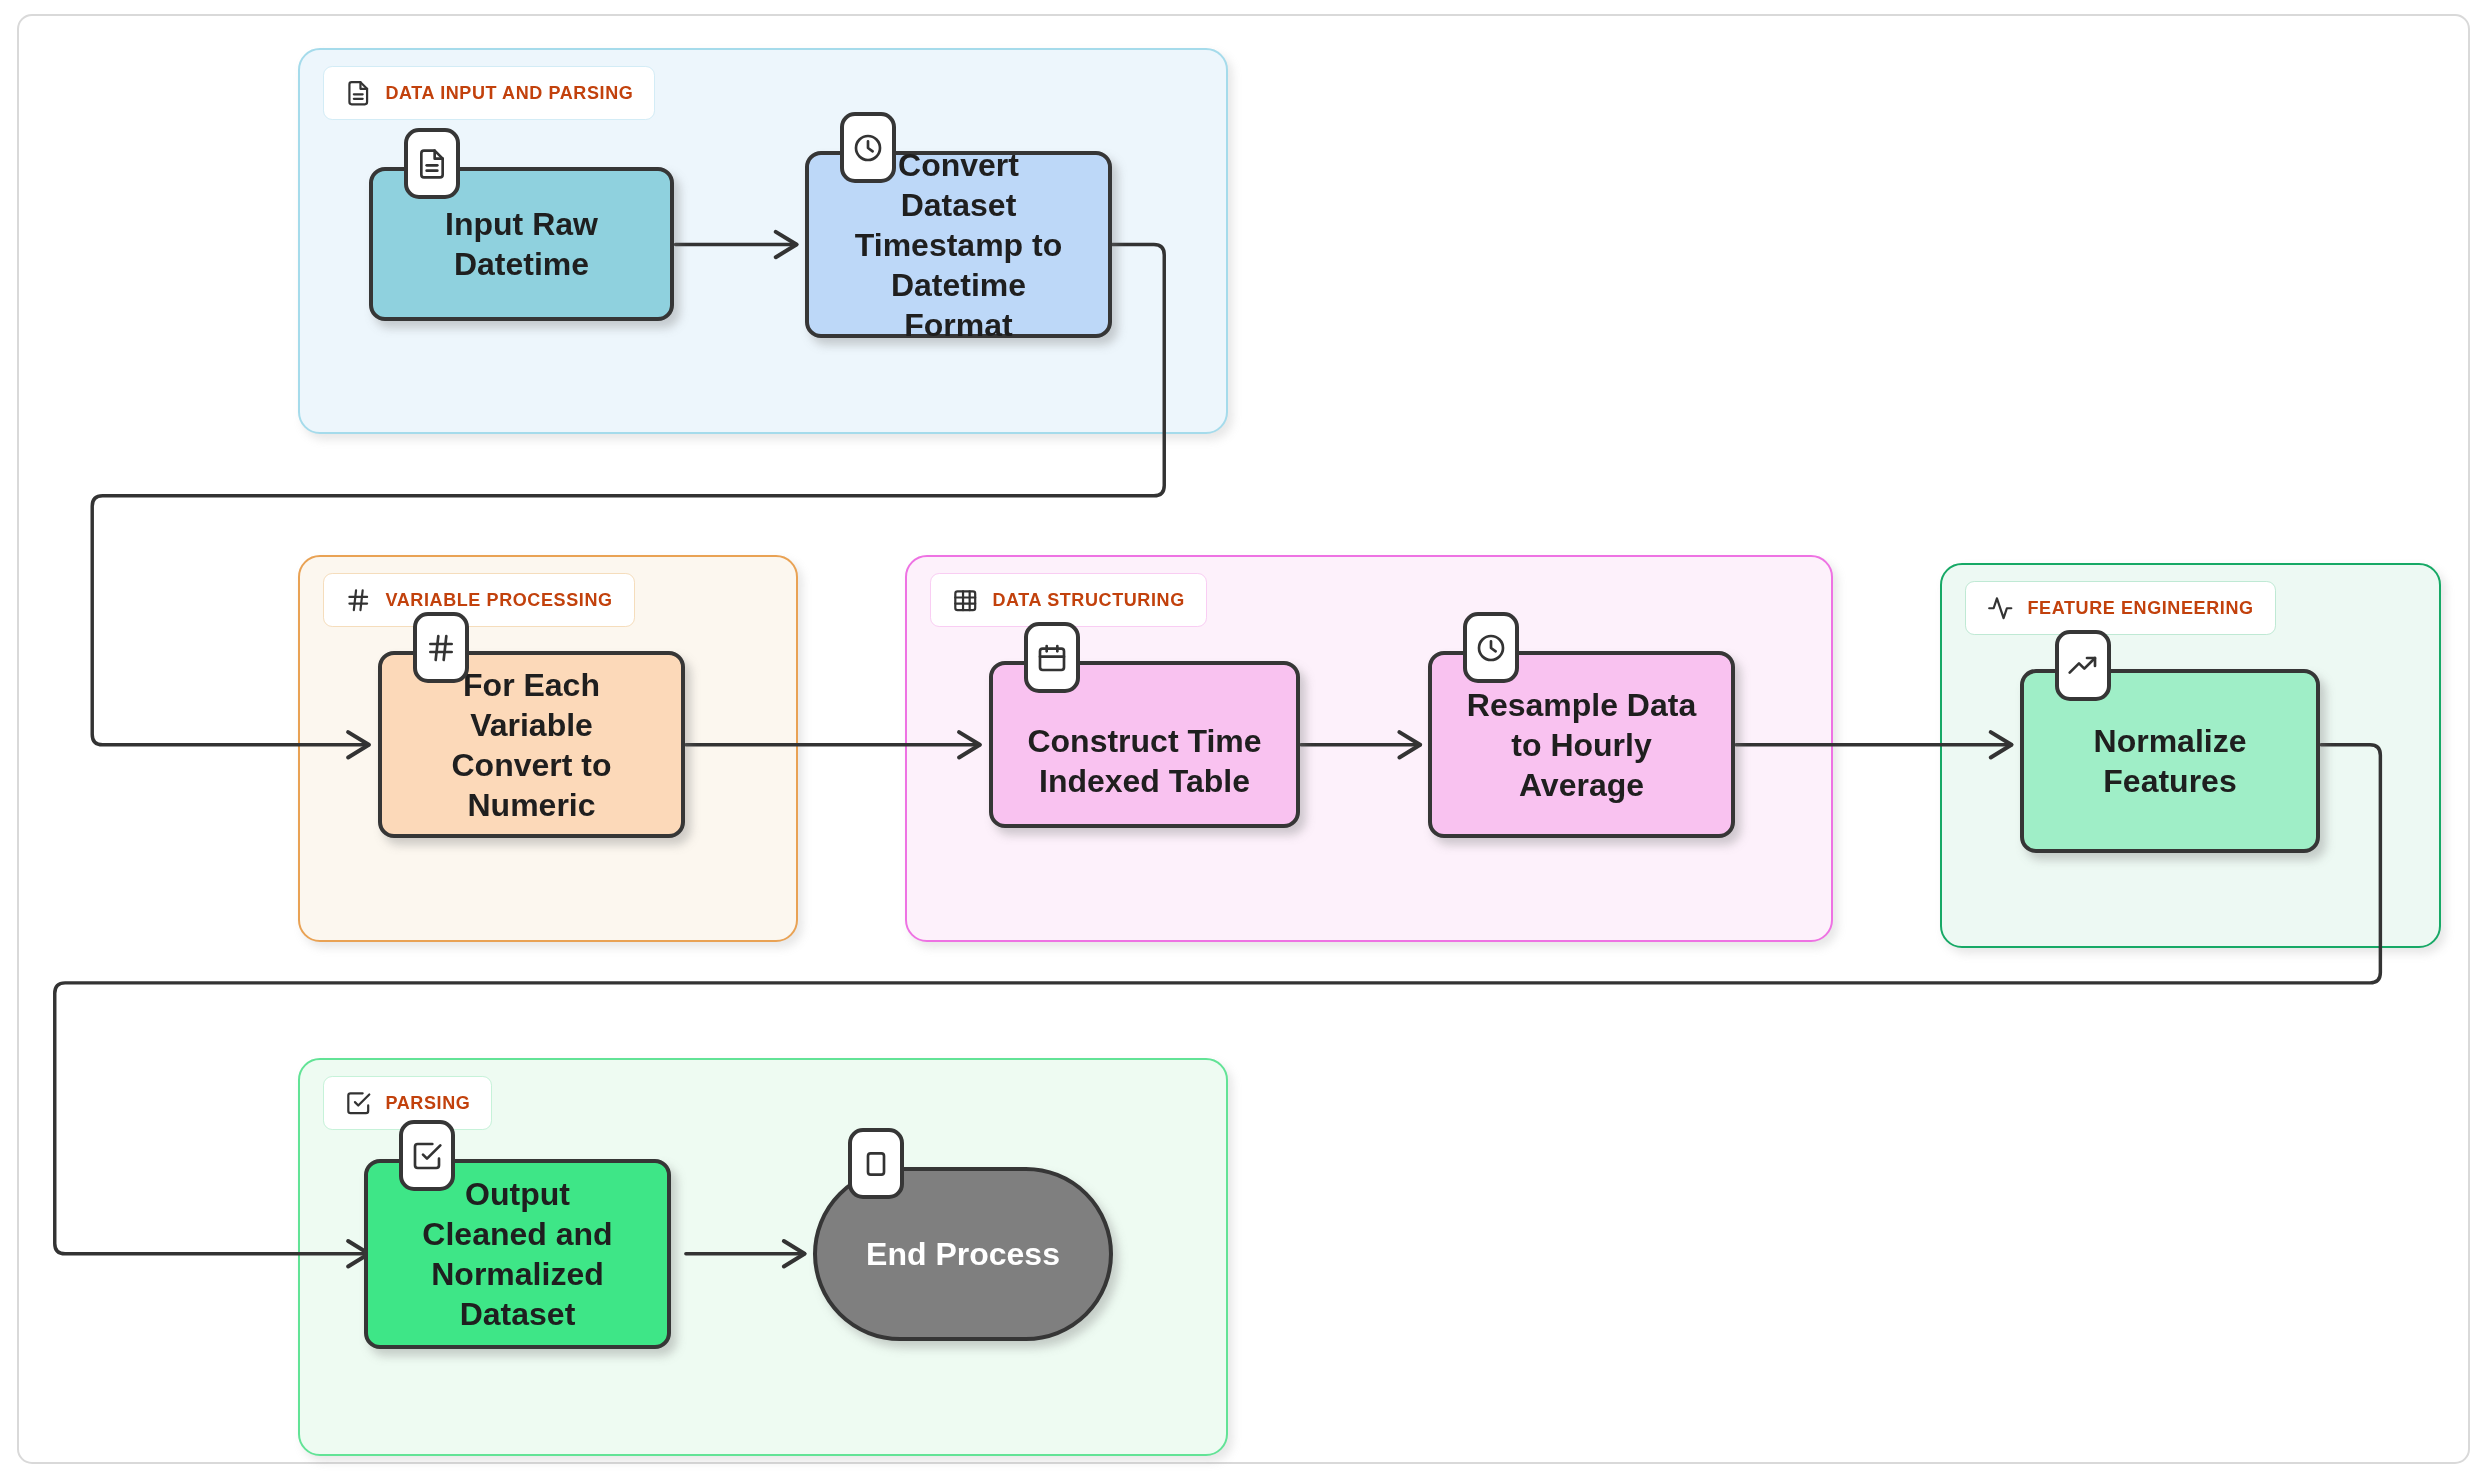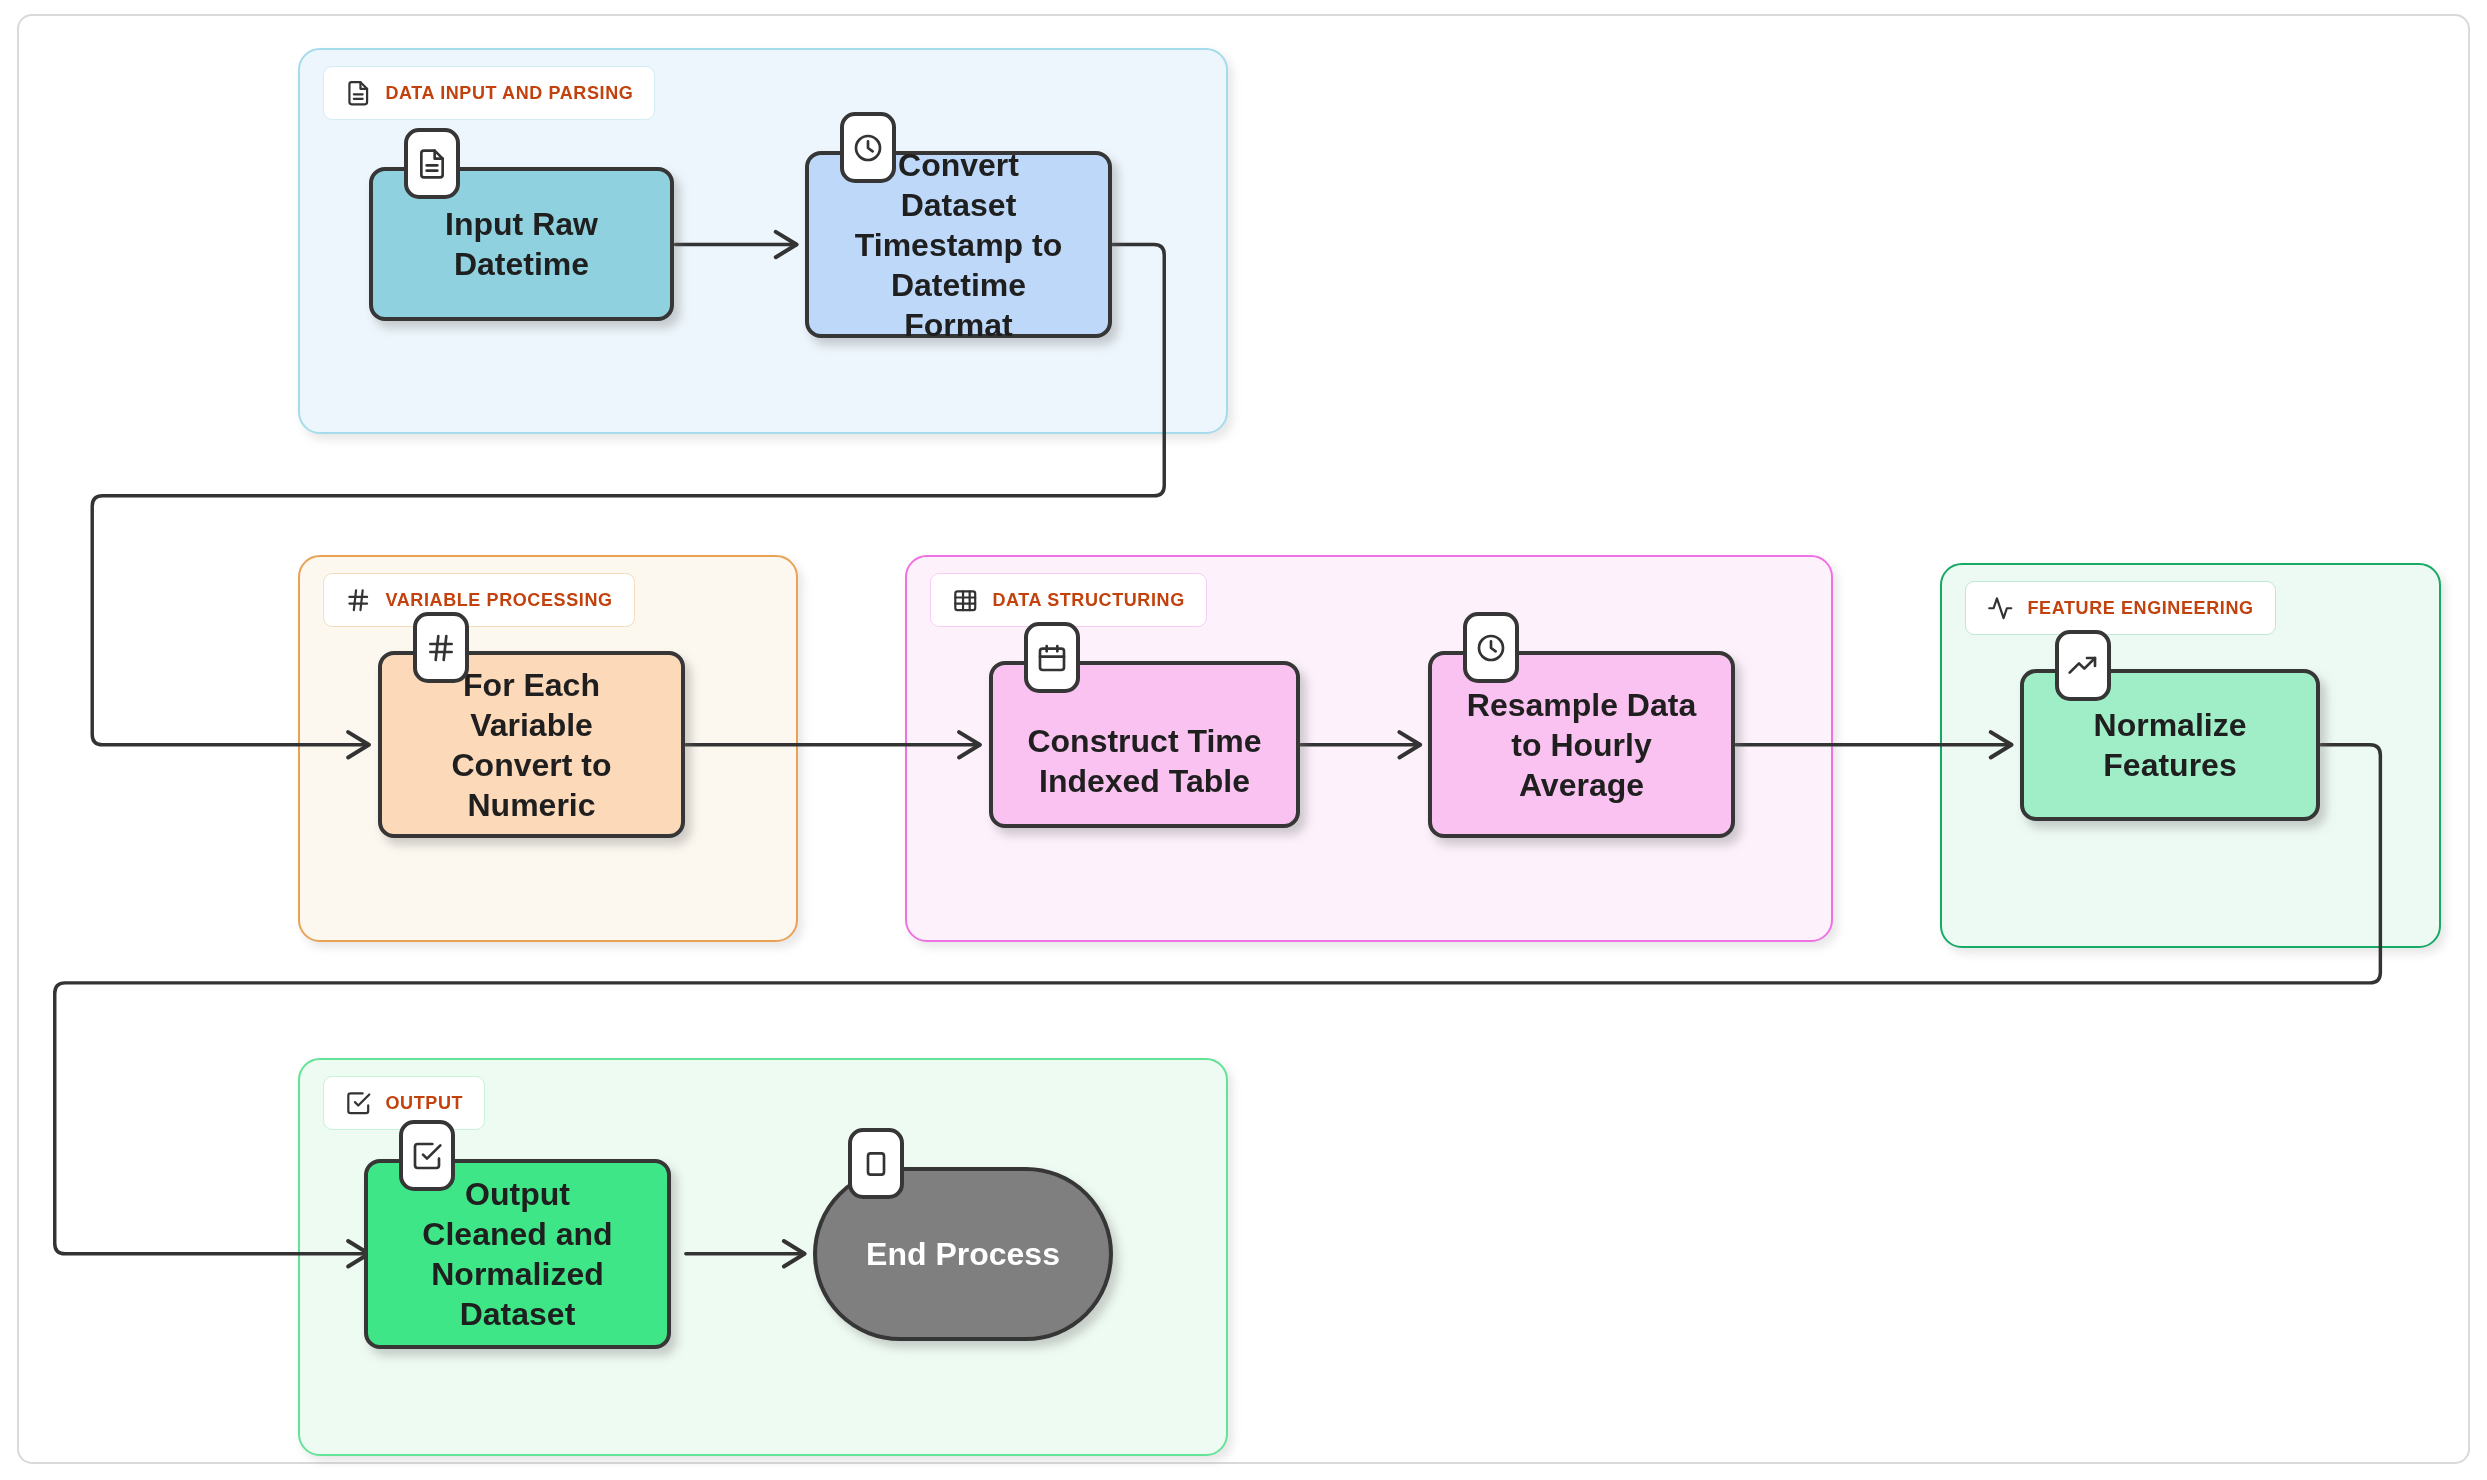--- a/index.html
+++ b/index.html
@@ -46,21 +46,21 @@
   .node {
     position: absolute; border: 4px solid #363636; border-radius: 16px;
     display: flex; align-items: center; justify-content: center;
     box-shadow: 5.8px 7px 9.2px rgba(120,120,120,0.35);
   }
   #n-input     { left: 369px;  top: 167px;  width: 305px; height: 154px; }
   #n-convert   { left: 805px; top: 151px;  width: 307px; height: 187px; }
   #n-foreach   { left: 378px;  top: 651px; width: 307px; height: 187px; }
   #n-construct { left: 989px; top: 661px; width: 311px; height: 167px; }
   #n-resample  { left: 1428px; top: 651px; width: 307px; height: 187px; }
-  #n-normalize { left: 2020px; top: 669px; width: 300px; height: 152px; }
+  #n-normalize { left: 2020px; top: 669px; width: 300px; height: 184px; }
   #n-output    { left: 364px;  top: 1159px; width: 307px; height: 190px; }
   #n-end       { left: 813px; top: 1167px; width: 300px; height: 174px; border-radius: 92px; }
 
   .nlabel {
     font-size: 32px; line-height: 1.25; font-weight: 700; color: #1f1f1f;
     text-align: center; max-width: 249px; padding: 0 5.8px;
   }
 
   .chip {
     position: absolute; left: 31px; top: -43px; width: 56px; height: 71px;
@@ -120,21 +120,21 @@
       <span class="hlabel">FEATURE ENGINEERING</span>
     </div>
   </section>
 
   <section class="group" id="g-output" style="background-color: rgb(238, 251, 242); border-color: rgb(98, 227, 150);">
     <div class="gheader" style="border-color: rgb(198, 242, 217);">
       <svg class="hicon" viewBox="0 0 24 24">
         <polyline points="9 11 12 14 22 4"></polyline>
           <path d="M21 14v5a2 2 0 0 1-2 2H5a2 2 0 0 1-2-2V5a2 2 0 0 1 2-2h11"></path>
       </svg>
-      <span class="hlabel">OUTPUT</span>
+      <span class="hlabel">PARSING</span>
     </div>
   </section>
 
   <svg class="edges" viewBox="0 0 4315 2569">
     <defs>
       <marker id="chev" viewBox="0 0 60 60" refX="50" refY="30" markerWidth="60" markerHeight="60" markerUnits="userSpaceOnUse" orient="auto">
         <path d="M14,8 L50,30 L14,52" fill="none" stroke="#333333" stroke-width="7" stroke-linecap="round" stroke-linejoin="round"></path>
       </marker>
     </defs>
     <path class="edge" marker-end="url(#chev)" d="M1172 424 H1382"></path>

